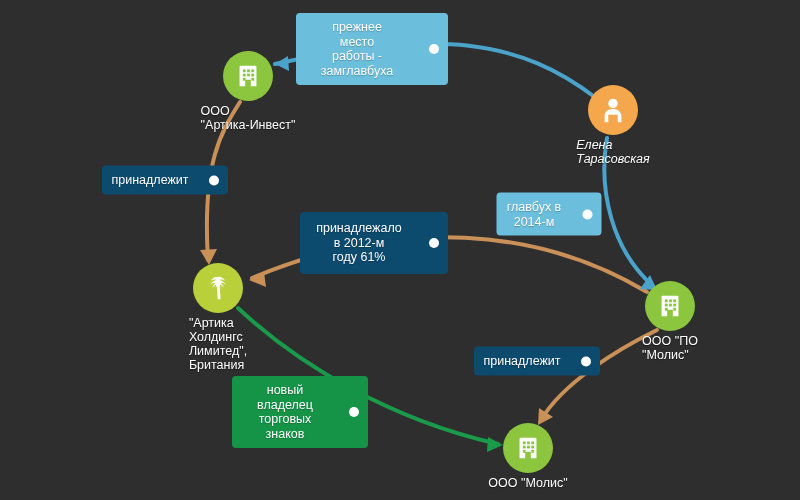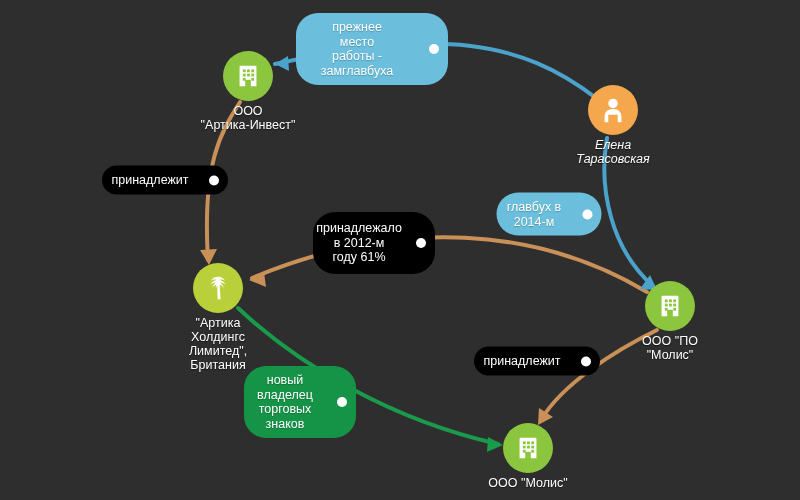--- a/index.html
+++ b/index.html
@@ -28,28 +28,28 @@
     display: flex;
     align-items: center;
     justify-content: center;
   }
   .node-label {
     position: absolute;
     transform: translateX(-50%);
     color: #ffffff;
     font-size: 12.5px;
     line-height: 14px;
-    text-align: center;
+    text-align: left;
     white-space: pre;
     text-shadow: 0 1px 1px rgba(0,0,0,0.55);
   }
   .edge-label {
     position: absolute;
     transform: translate(-50%, -50%);
-    border-radius: 22px;
+    border-radius: 4px;
     color: #ffffff;
     font-size: 12.5px;
     line-height: 14.5px;
     text-align: center;
     white-space: pre;
     display: flex;
     align-items: center;
     justify-content: center;
     box-sizing: border-box;
     padding: 7px 44px 7px 14px;
@@ -59,21 +59,21 @@
     position: absolute;
     right: 9px;
     top: 50%;
     width: 10px;
     height: 10px;
     margin-top: -5px;
     border-radius: 50%;
     background: #ffffff;
   }
   .lbl-blue  { background: #6bbfdd; }
-  .lbl-orange{ background: #000000; }
+  .lbl-orange{ background: #0c4a6e; }
   .lbl-green { background: #159447; }
 </style>
 </head>
 <body>
 
 <div id="canvas">
 
   <svg id="edges" viewBox="0 0 800 500">
       <path d="M 596 98 C 520 40, 440 28, 275 64" stroke="#4ba3cc" stroke-width="4" fill="none" stroke-linecap="round"></path>
       <path d="M 275 64 L 288 56 L 289 71 Z" fill="#4ba3cc"></path>
@@ -88,27 +88,27 @@
       <path d="M 238 308 C 300 366, 392 420, 498 444" stroke="#1a9a4b" stroke-width="4" fill="none" stroke-linecap="round"></path>
       <path d="M 503 445 L 487 452 L 488 437 Z" fill="#1a9a4b"></path>
     </svg>
 
   <div id="labels-layer">
       <div class="edge-label lbl-blue" style="left: 372px; top: 49px; width: 152px; min-height: 68px;">прежнее
 место
 работы -
 замглавбуха<span class="dot"></span></div>
       <div class="edge-label lbl-orange" style="left: 165px; top: 180px; width: 126px; min-height: 29px;">принадлежит<span class="dot"></span></div>
-      <div class="edge-label lbl-orange" style="left: 374px; top: 243px; width: 122px; min-height: 62px;">принадлежало
+      <div class="edge-label lbl-orange" style="left: 374px; top: 243px; width: 148px; min-height: 62px;">принадлежало
 в 2012-м
 году 61%<span class="dot"></span></div>
       <div class="edge-label lbl-blue" style="left: 549px; top: 214px; width: 105px; min-height: 40px;">главбух в
 2014-м<span class="dot"></span></div>
       <div class="edge-label lbl-orange" style="left: 537px; top: 361px; width: 126px; min-height: 29px;">принадлежит<span class="dot"></span></div>
-      <div class="edge-label lbl-green" style="left: 300px; top: 402px; width: 112px; min-height: 70px;">новый
+      <div class="edge-label lbl-green" style="left: 300px; top: 412px; width: 136px; min-height: 70px;">новый
 владелец
 торговых
 знаков<span class="dot"></span></div>
     </div>
   <div id="nodes-layer">
       <div class="node" style="left: 248px; top: 76px; width: 50px; height: 50px; background: rgb(140, 198, 63);">
         <svg viewBox="0 0 32 32" width="30" height="30">
           <path fill="#ffffff" d="M8 5h16a1 1 0 0 1 1 1v21h-6v-7h-6v7H7V6a1 1 0 0 1 1-1z"></path>
           <rect x="10.5" y="9" width="3" height="3" fill="#8cc63f" class="hole"></rect>
           <rect x="15" y="9" width="3" height="3" fill="#8cc63f" class="hole"></rect>

